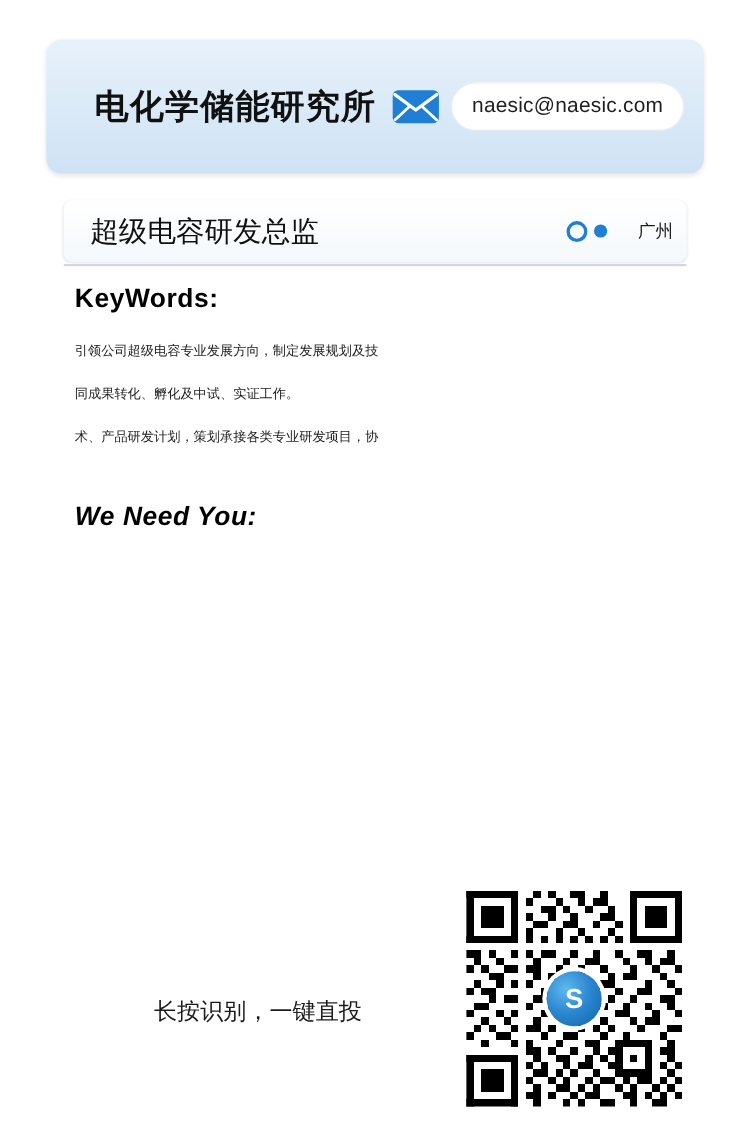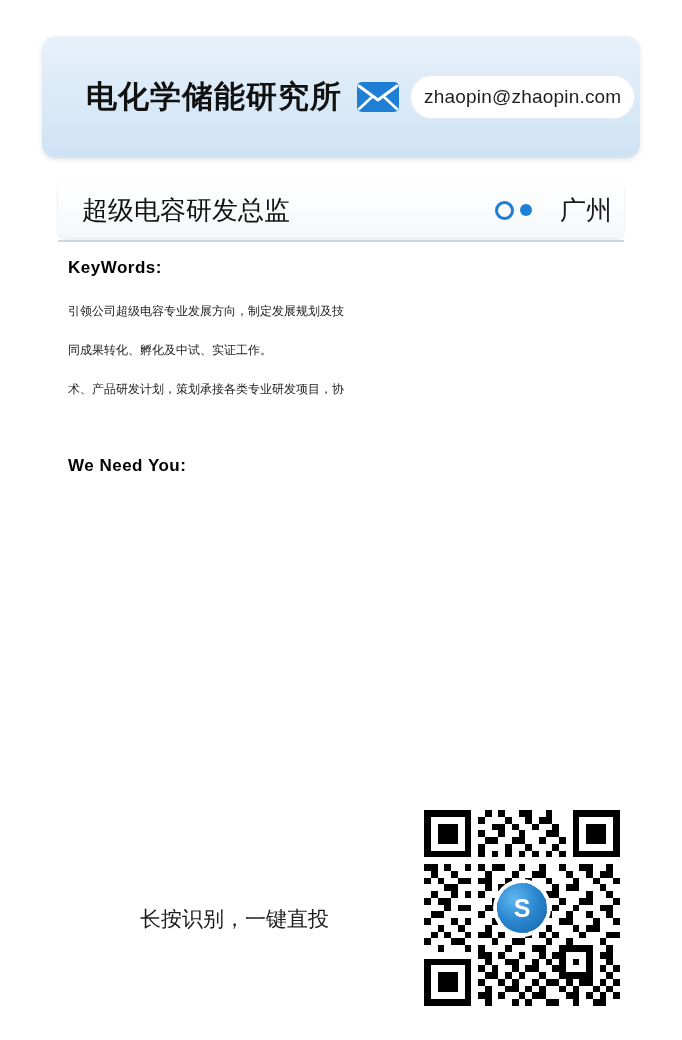--- a/index.html
+++ b/index.html
@@ -100,58 +100,58 @@
     box-sizing: border-box;
   }
   .pin-dot {
     width: 12px;
     height: 12px;
     background: #1f7fd4;
     border-radius: 50%;
     margin-left: -2px;
   }
   .location-label {
-    font-size: 26px;
+    font-size: 16px;
     color: #1a1a1a;
     margin-left: 20px;
     white-space: nowrap;
   }
   .job-underline {
     position: absolute;
     left: 58px;
     top: 240px;
     width: 566px;
     height: 2px;
     background: #cfd8e0;
   }
 
   
   .section {
     position: absolute;
     left: 68px;
     width: 540px;
   }
   .section-heading {
-    font-size: 17px;
+    font-size: 24px;
     font-weight: 700;
     color: #000;
     margin: 0 0 14px 0;
     letter-spacing: 0.5px;
   }
   .para {
     font-size: 12px;
     line-height: 39px;
     color: #1b1b1b;
     margin: 0;
     text-align: justify;
   }
   .para-line { display: block; }
 
   #keywords-section { top: 258px; }
-  #needyou-section  { top: 456px; }
+  #needyou-section  { top: 456px; font-style: italic; }
 
   
   .qr-hint {
     position: absolute;
     left: 140px;
     top: 905px;
     font-size: 21px;
     color: #1b1b1b;
     white-space: nowrap;
   }
@@ -186,21 +186,21 @@
 
 <div class="header-card">
   <div class="org-title">电化学储能研究所</div>
   <div class="mail-icon">
     <svg width="44" height="32" viewBox="0 0 44 32">
       <rect x="1" y="1" width="42" height="30" rx="5" ry="5" fill="#1f7fd4"></rect>
       <path d="M3 5 L22 19 L41 5" fill="none" stroke="#ffffff" stroke-width="3" stroke-linecap="round" stroke-linejoin="round"></path>
       <path d="M3 28 L16 16 M41 28 L28 16" fill="none" stroke="#ffffff" stroke-width="2.5" stroke-linecap="round"></path>
     </svg>
   </div>
-  <div class="email-pill">zhaopin@zhaopin.com</div>
+  <div class="email-pill">naesic@naesic.com</div>
 </div>
 
 <div class="job-bar">
   <div class="job-title">超级电容研发总监</div>
   <div class="job-spacer"></div>
   <div class="location-group">
     <span class="pin-ring"></span>
     <span class="pin-dot"></span>
     <span class="location-label">广州</span>
   </div>

